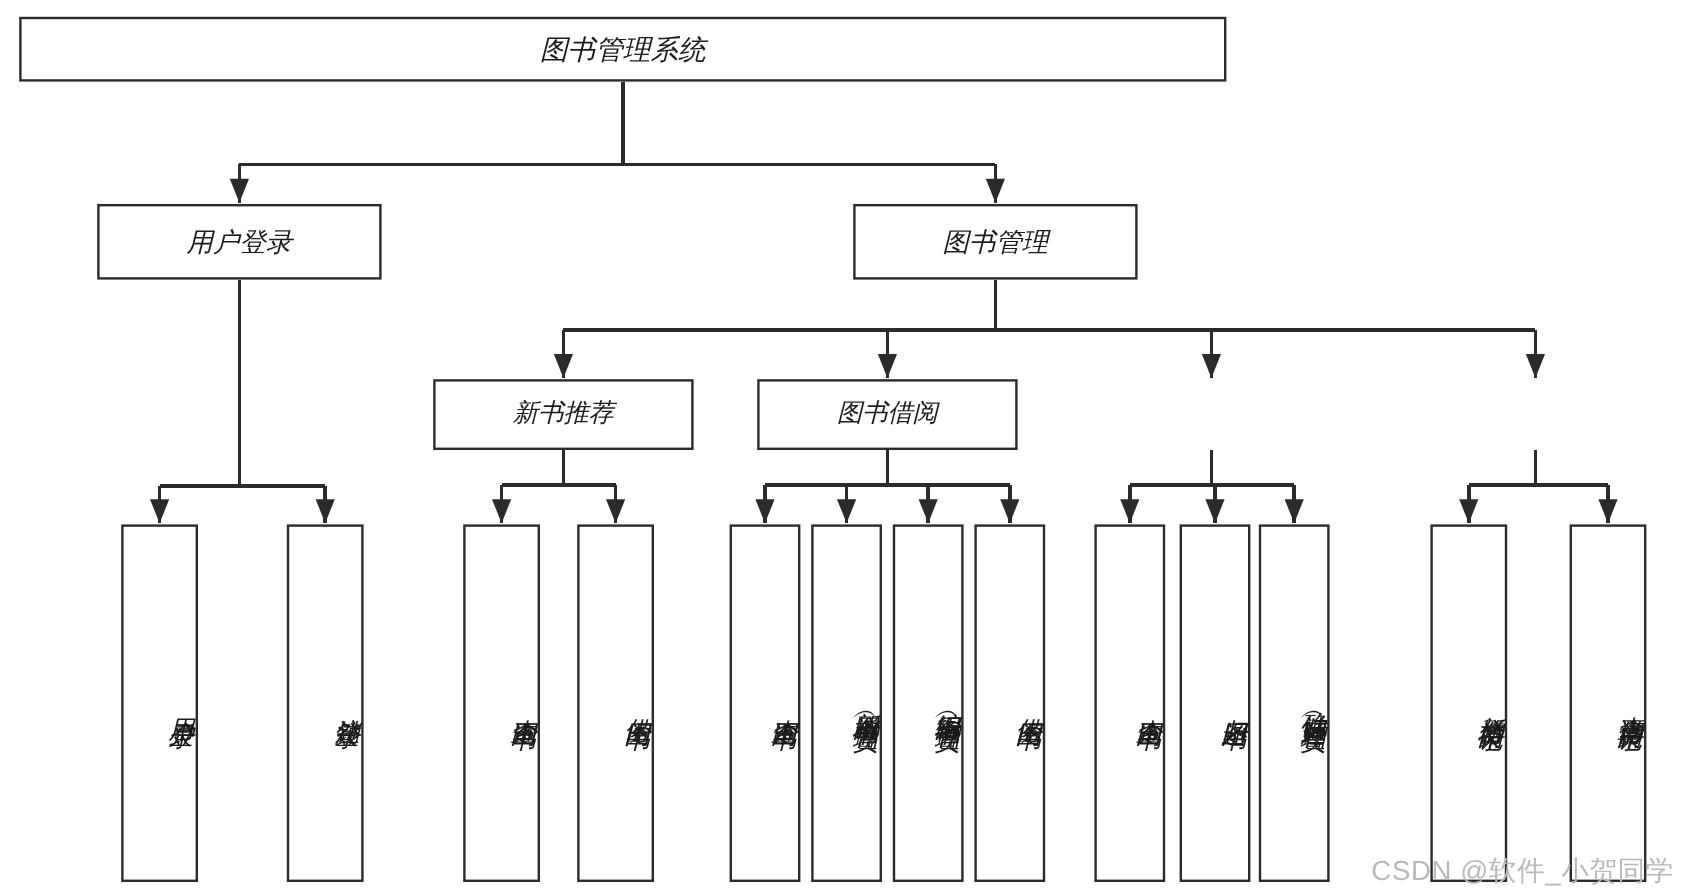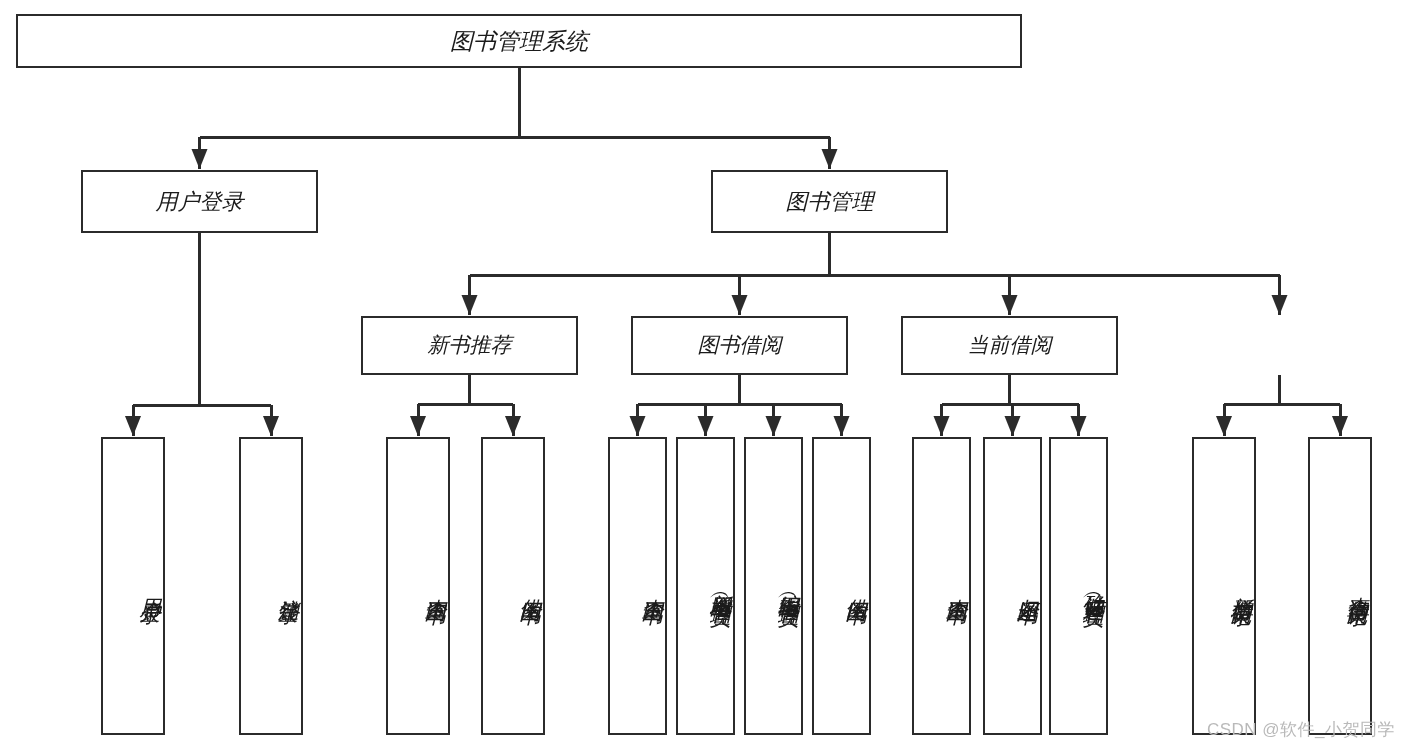--- a/index.html
+++ b/index.html
@@ -61,21 +61,21 @@
   .node-leaf .leaf-text {
     writing-mode: vertical-rl;
     text-orientation: upright;
     display: block;
     white-space: nowrap;
   }
   .watermark {
     position: absolute;
     right: 10px;
     bottom: 6px;
-    font-size: 17px;
+    font-size: 23px;
     color: #b9b9b9;
     letter-spacing: 0.5px;
     z-index: 3;
     white-space: nowrap;
   }
 </style>
 </head>
 <body>
 
 <div id="diagram">
@@ -145,23 +145,20 @@
   <div class="node node-l3" id="n-new-book-recommend" style="left: 361px; top: 316px; width: 217px; height: 59px;">
     <span>新书推荐</span>
   </div>
 
   <div class="node node-l2" id="n-book-manage" style="left: 711px; top: 170px; width: 237px; height: 63px;">
     <span>图书管理</span>
   </div>
   <div class="node node-l3" id="n-book-borrow" style="left: 631px; top: 316px; width: 217px; height: 59px;">
     <span>图书借阅</span>
   </div>
-  <div class="node node-l3" id="n-current-borrow" style="left: 901px; top: 316px; width: 217px; height: 59px;">
-    <span>当前借阅</span>
-  </div>
 
   <div class="node node-leaf" id="n-leaf-user-login" style="left: 101px; top: 437px; width: 64px; height: 298px;">
     <span class="leaf-text">用户登录</span>
   </div>
   <div class="node node-leaf" id="n-leaf-logout" style="left: 239px; top: 437px; width: 64px; height: 298px;">
     <span class="leaf-text">注销登录</span>
   </div>
   <div class="node node-leaf" id="n-leaf-query-book-1" style="left: 386px; top: 437px; width: 64px; height: 298px;">
     <span class="leaf-text">查询图书</span>
   </div>

